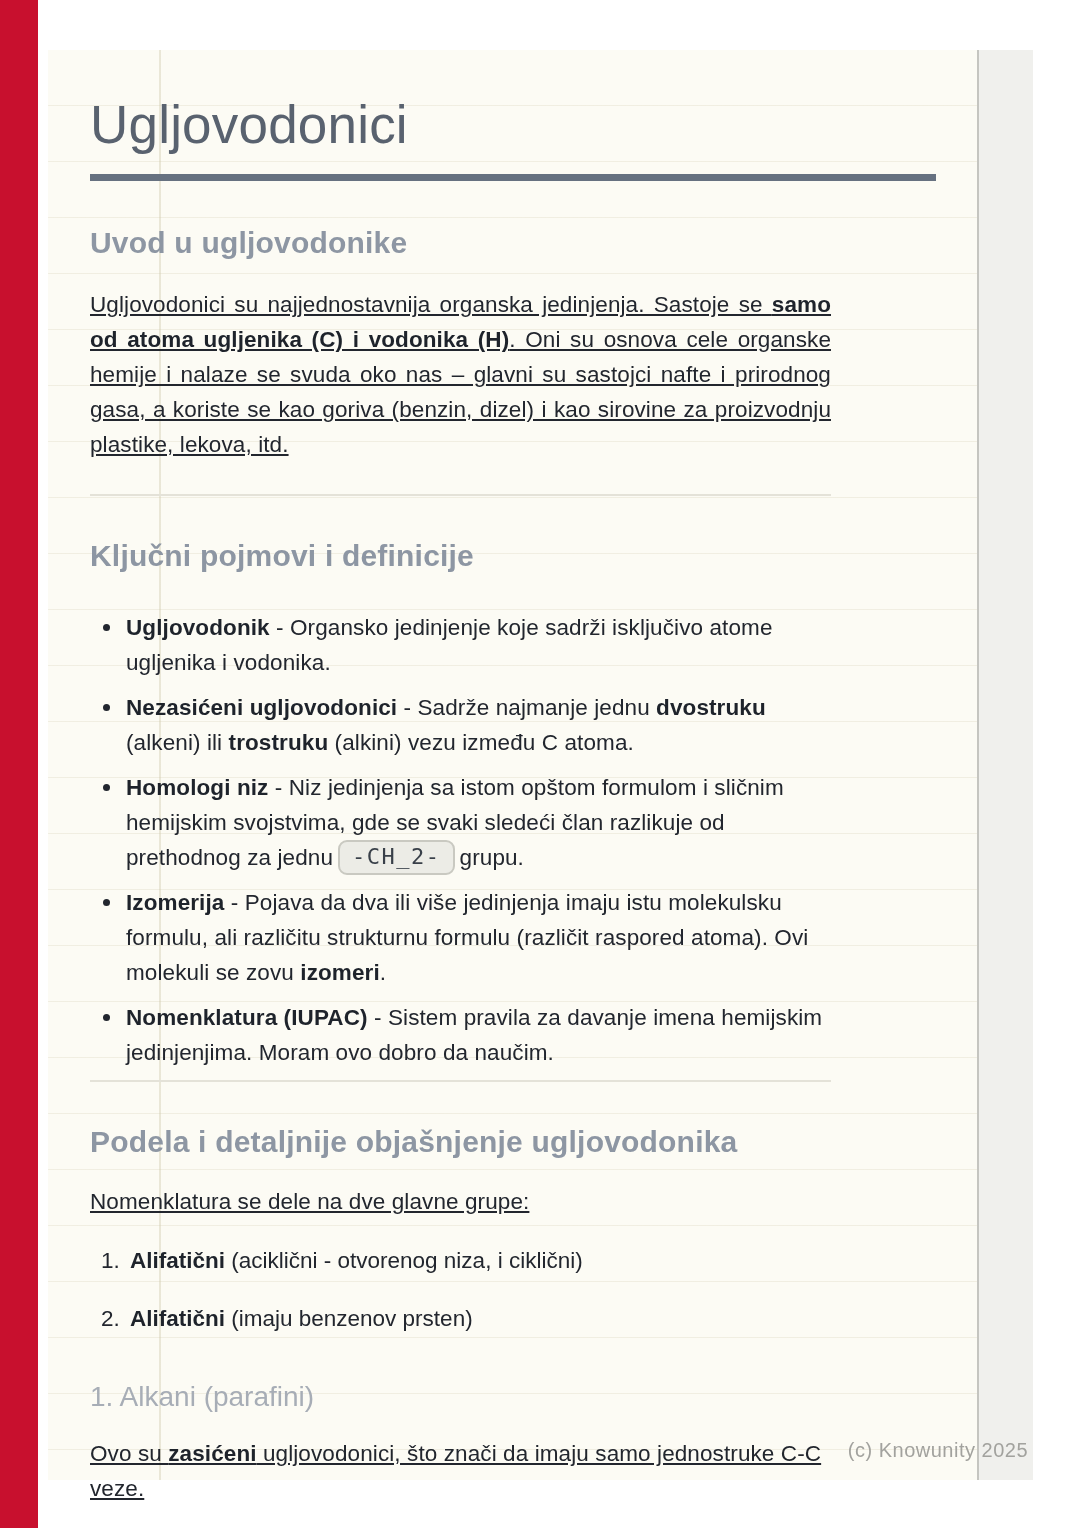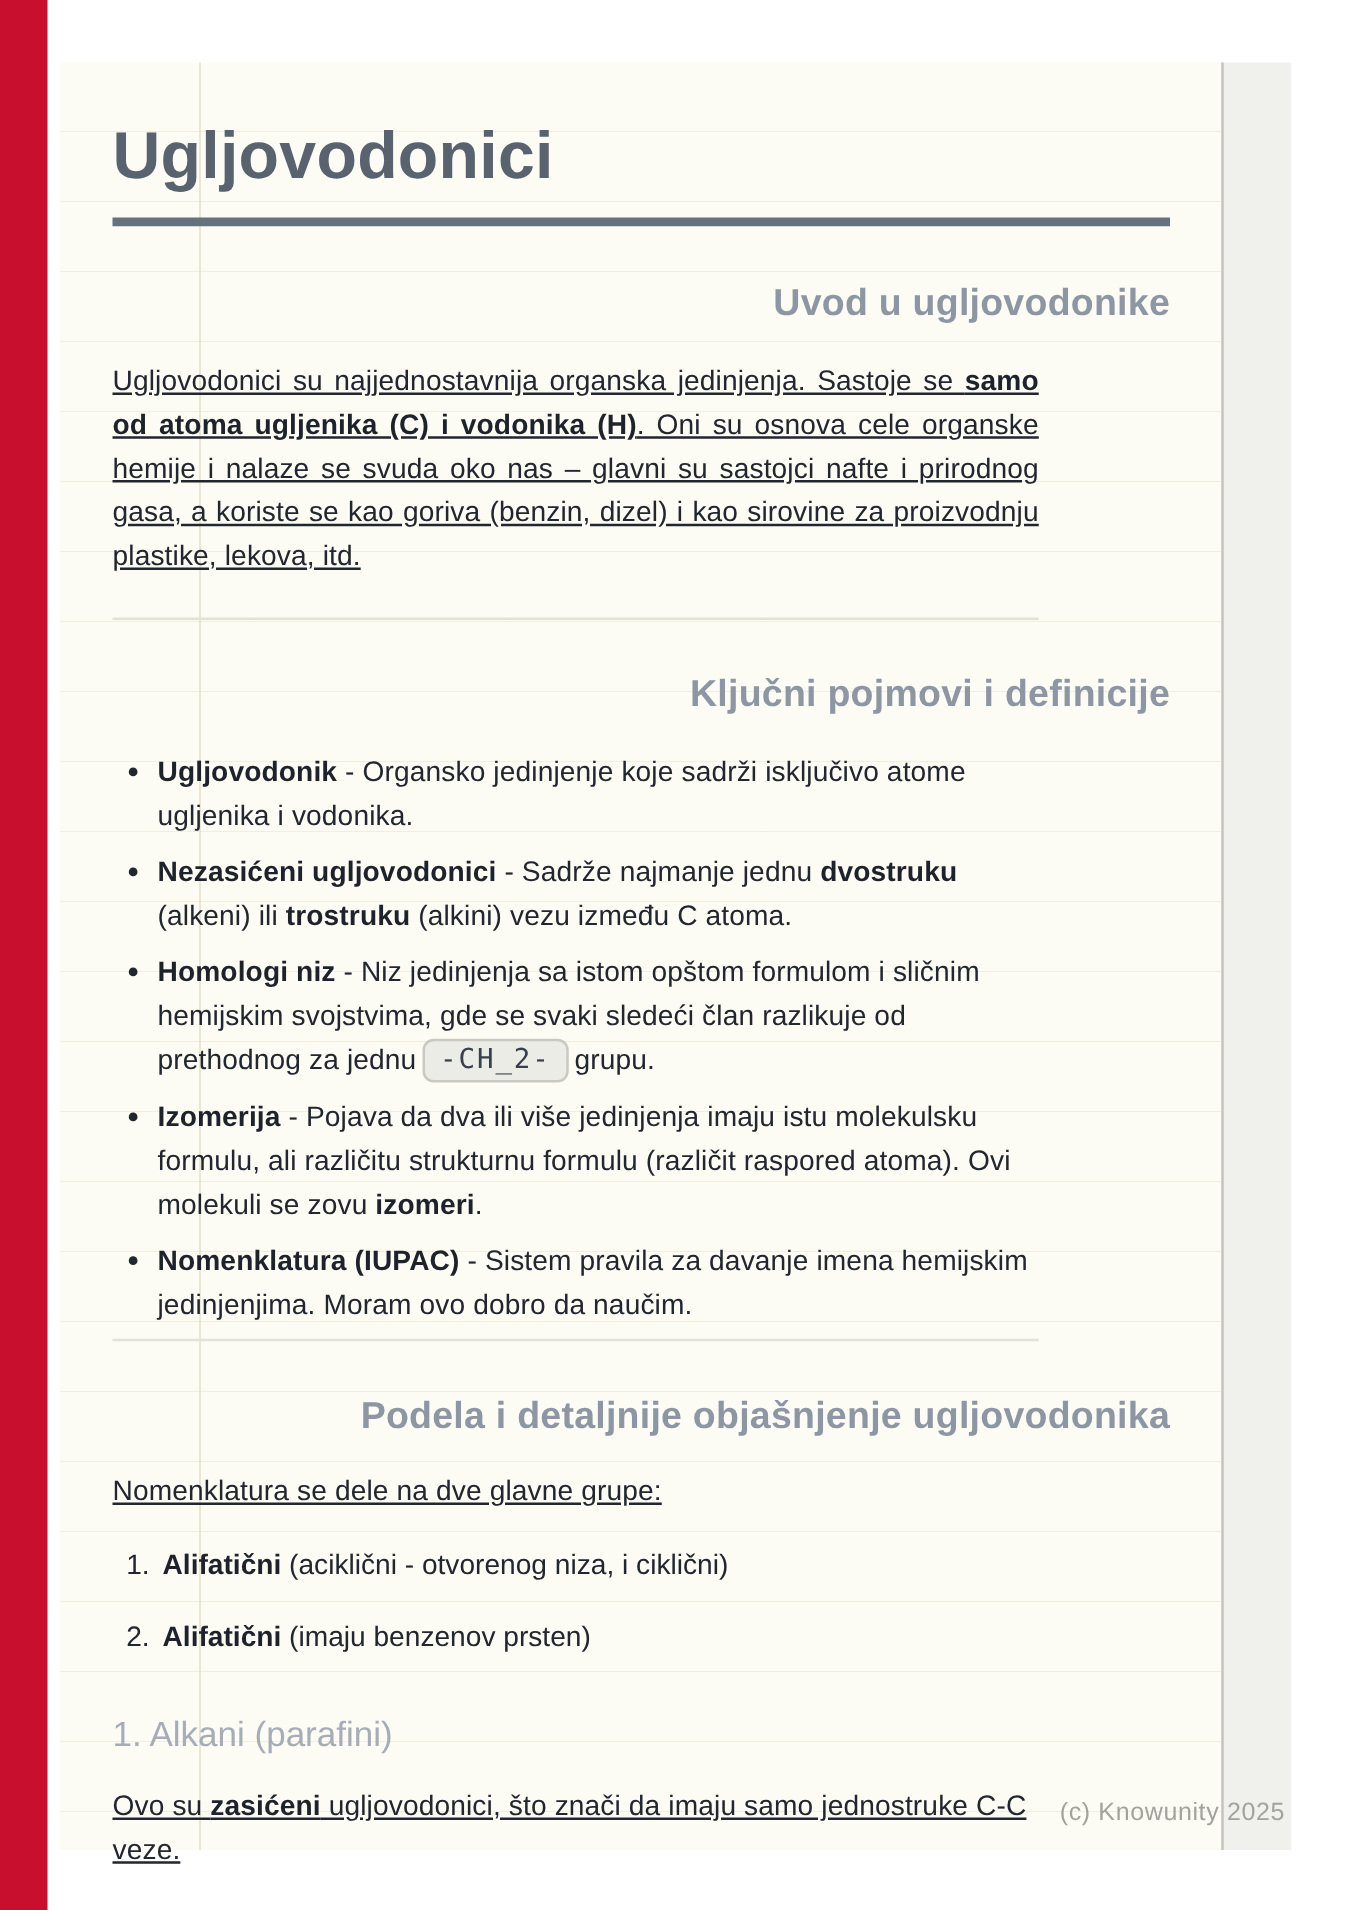--- a/index.html
+++ b/index.html
@@ -19,49 +19,49 @@
       repeating-linear-gradient(to bottom, transparent 0px, transparent 55px, rgba(200,193,160,0.22) 55px, rgba(200,193,160,0.22) 56px),
       linear-gradient(90deg, transparent 0px, transparent 111px, rgba(200,193,160,0.35) 111px, rgba(200,193,160,0.35) 113px, transparent 113px);
     box-sizing:border-box;
     padding:46px 41px 0 42px;
   }
   .scroll-strip {
     position:absolute; left:977px; top:50px; width:56px; height:1430px;
     background:#f0f0ed; border-left:2px solid #c5c5c0; box-sizing:border-box;
   }
   h1.doc-title {
-    margin:0; font-size:53px; line-height:58px; font-weight:700;
+    margin:0; font-size:53px; line-height:58px; font-weight:400;
     color:#59626f; letter-spacing:0.2px;
   }
   .title-rule {
     width:846px; height:7px; background:#667180; margin-top:20px;
   }
   h2.section-heading {
     margin:42px 0 0 0; font-size:30px; line-height:36px; font-weight:700;
-    color:#8d96a3; letter-spacing:0.2px;text-align:right;
+    color:#8d96a3; letter-spacing:0.2px;
   }
   h2.first { margin-top:44px; }
   h3.sub-heading {
     margin:44px 0 0 0; font-size:28px; line-height:34px; font-weight:400;
     color:#a7adb6;
   }
   p.body-text {
     width:741px; margin:26px 0 0 0;
     font-size:22.5px; line-height:35px; color:#22262e; letter-spacing:0.1px;text-decoration:underline;
   }
   p.justified { text-align:justify; }
   p.lead { margin-top:24px; }
   p.final { margin-top:22px; }
   .b { font-weight:700; color:#1e232b; }
   .divider {
     width:741px; height:2px; background:#e4e2d8; margin-top:32px;
   }
   .divider.second { margin-top:8px; }
   ul.term-list {
-    list-style:none; width:741px; margin:26px 0 0 0; padding:0;
+    list-style:none; width:741px; margin:36px 0 0 0; padding:0;
   }
   ul.term-list li {
     position:relative; padding-left:36px; margin:0 0 10px 0;
     font-size:22.5px; line-height:35px; color:#22262e; letter-spacing:0.1px;
   }
   ul.term-list li::before {
     content:""; position:absolute; left:13px; top:14px;
     width:7px; height:7px; border-radius:50%; background:#22262e;
   }
   ol.group-list {

